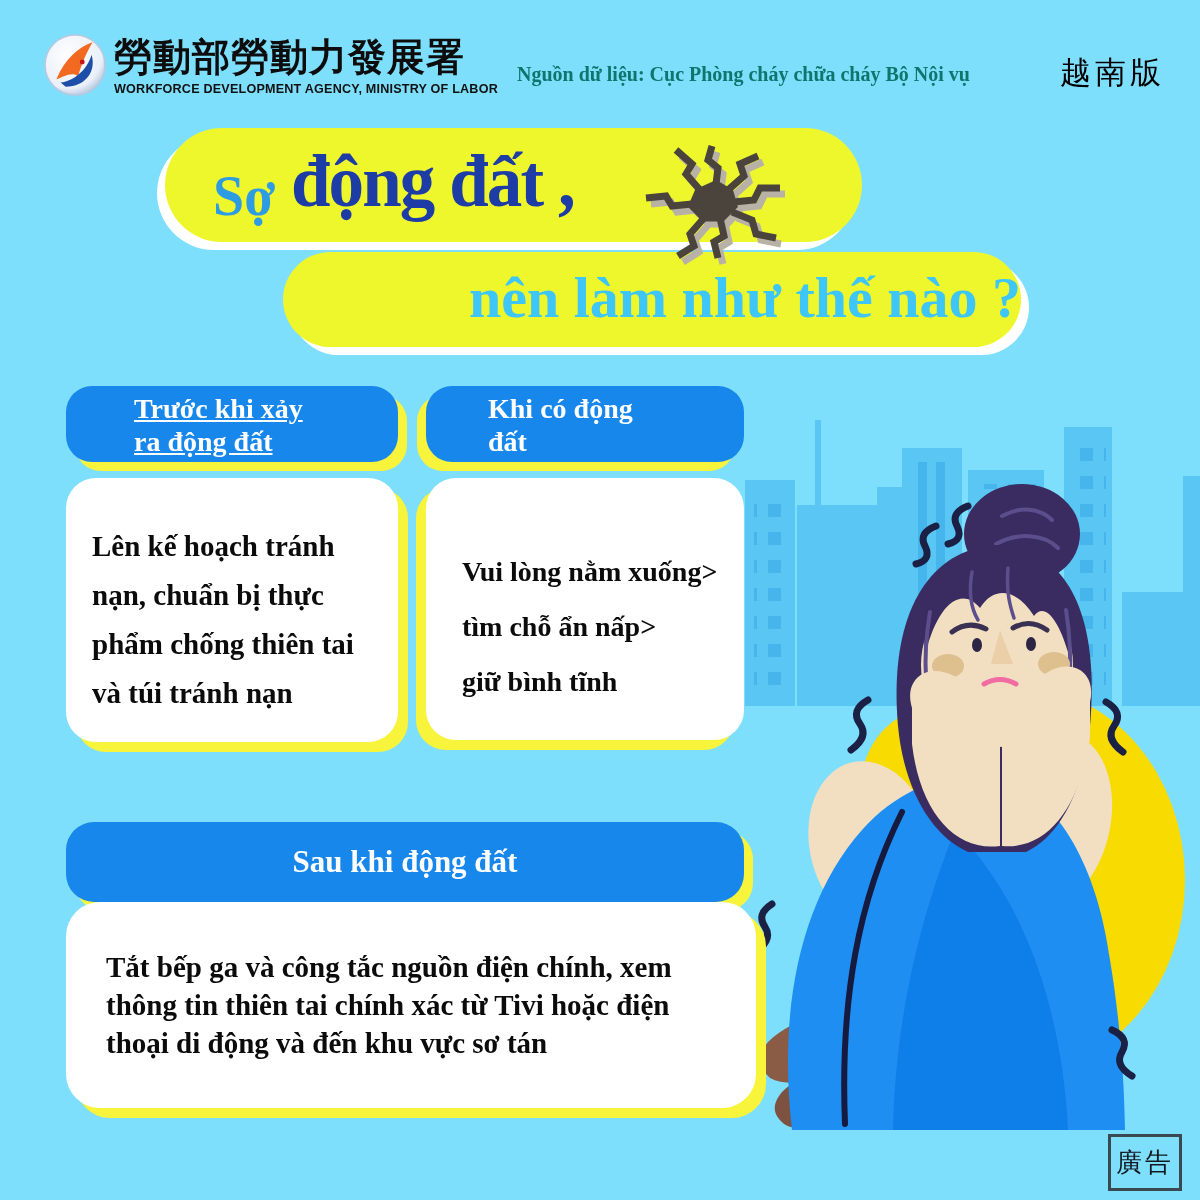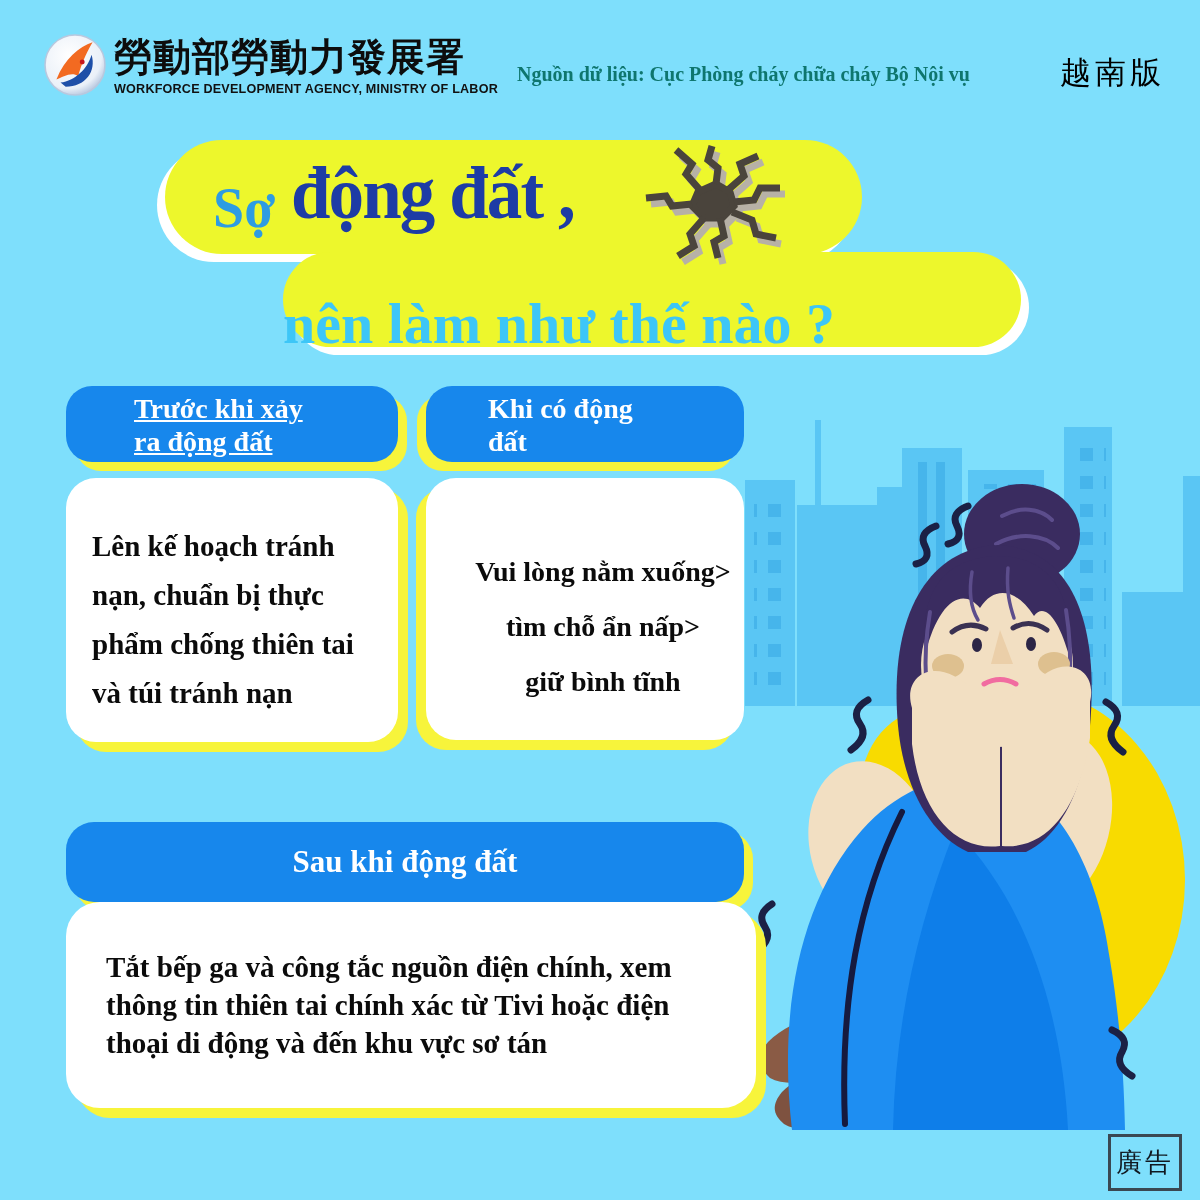--- a/index.html
+++ b/index.html
@@ -11,38 +11,38 @@
   
   .agency{position:absolute;left:44px;top:34px;display:flex;align-items:flex-start;}
   .agency-logo{width:62px;height:62px;}
   .agency-text{margin-left:8px;}
   .agency-zh{font-family:"Liberation Sans","DejaVu Sans",sans-serif;font-size:38px;font-weight:600;color:#0d0d0d;letter-spacing:1px;line-height:46px;white-space:nowrap;}
   .agency-en{font-family:"Liberation Sans","DejaVu Sans",sans-serif;font-size:12.6px;font-weight:700;color:#111;letter-spacing:.2px;margin-top:2px;white-space:nowrap;}
   .source{position:absolute;left:517px;top:63px;font-size:20px;font-weight:700;color:#0f766e;white-space:nowrap;}
   .edition{position:absolute;left:1060px;top:52px;font-family:"Liberation Sans","DejaVu Sans",sans-serif;font-size:31px;font-weight:500;color:#000;letter-spacing:4px;white-space:nowrap;}
   
   .banner{position:absolute;background:#EDF72C;}
-  .banner1{left:165px;top:140px;width:697px;height:114px;border-radius:57px;box-shadow:-8px 8px 0 #ffffff;}
+  .banner1{left:165px;top:128px;width:697px;height:114px;border-radius:57px;box-shadow:-8px 8px 0 #ffffff;}
   .banner2{left:283px;top:252px;width:738px;height:95px;border-radius:48px;box-shadow:8px 8px 0 #ffffff;}
   .t-prefix{position:absolute;left:48px;top:40px;font-size:56px;font-weight:700;color:#2E9CE2;line-height:1;white-space:nowrap;}
   .t-keyword{position:absolute;left:126px;top:16px;font-size:74px;font-weight:700;color:#1D3CA5;line-height:1;letter-spacing:-2px;white-space:nowrap;transform:scaleX(.96);transform-origin:left;}
-  .t-question{position:absolute;left:0;top:8px;width:100%;text-align:left;font-size:58px;font-weight:700;color:#3DC6F7;line-height:1.3;white-space:nowrap;margin-top:26px;}
+  .t-question{position:absolute;left:0;top:8px;width:100%;text-align:right;font-size:58px;font-weight:700;color:#3DC6F7;line-height:1.3;white-space:nowrap;}
   .crack{position:absolute;left:628px;top:140px;width:165px;height:125px;}
   
   .pill{position:absolute;background:#1787EC;color:#fff;font-weight:700;}
   .pill1{left:66px;top:386px;width:332px;height:76px;border-radius:26px;box-shadow:9px 9px 0 #F7F43B;padding-top:6px;box-sizing:border-box;}
   .pill1 .hline{font-size:28px;line-height:33px;padding-left:68px;white-space:nowrap;text-decoration:underline;}
   .pill2{left:426px;top:386px;width:318px;height:76px;border-radius:26px;box-shadow:-9px 9px 0 #F7F43B;padding-top:6px;box-sizing:border-box;}
   .pill2 .hline{font-size:28px;line-height:33px;padding-left:62px;white-space:nowrap;}
   .pill3{left:66px;top:822px;width:678px;height:80px;border-radius:28px;box-shadow:9px 9px 0 #F7F43B;}
   .pill3 .hline{font-size:31px;line-height:80px;text-align:center;white-space:nowrap;}
   .card{position:absolute;background:#ffffff;color:#0b0b0b;font-weight:700;box-sizing:border-box;}
   .card1{left:66px;top:478px;width:332px;height:264px;border-radius:30px;box-shadow:10px 10px 0 #F7F43B;padding:44px 0 0 26px;}
   .card1 .bline{font-size:29px;line-height:49px;white-space:nowrap;}
-  .card2{left:426px;top:478px;width:318px;height:262px;border-radius:30px;box-shadow:-10px 10px 0 #F7F43B;padding:66px 0 0 36px;text-align:center;}
+  .card2{left:426px;top:478px;width:318px;height:262px;border-radius:30px;box-shadow:-10px 10px 0 #F7F43B;padding:66px 0 0 36px;}
   .card2 .bline{font-size:28px;line-height:55px;white-space:nowrap;}
   .card3{left:66px;top:902px;width:690px;height:206px;border-radius:34px;box-shadow:10px 10px 0 #F7F43B;padding:46px 0 0 40px;}
   .card3 .bline{font-size:29px;line-height:38px;white-space:nowrap;}
   
   .ad-box{position:absolute;left:1108px;top:1134px;width:74px;height:57px;border:3px solid #3A4852;
     display:flex;align-items:center;justify-content:center;
     font-family:"Liberation Sans","DejaVu Sans",sans-serif;font-size:26px;color:#101820;letter-spacing:3px;box-sizing:border-box;}
   .bg-art{position:absolute;left:0;top:0;width:1200px;height:1200px;}
 </style>
 </head>

